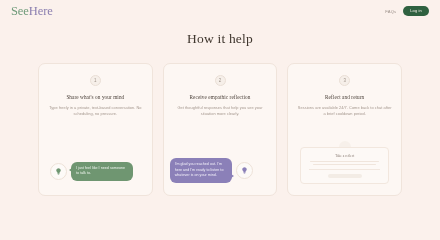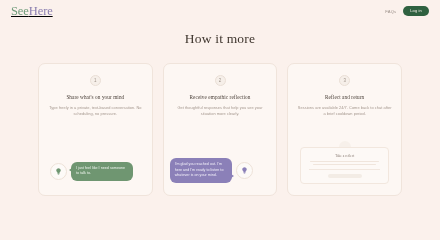--- a/index.html
+++ b/index.html
@@ -12,21 +12,21 @@
   .page { position:relative; width:440px; height:220px; }
 
   
   .header {
     position:absolute; top:0; left:0; right:0; height:22px;
     display:flex; align-items:center; justify-content:space-between;
     padding:0 11px;
   }
   .logo {
     font-family:"Liberation Serif", serif;
-    font-size:12.5px; letter-spacing:-0.1px; white-space:nowrap;text-decoration:underline;
+    font-size:12.5px; letter-spacing:-0.1px; white-space:nowrap;
   }
   .logo .s1 { color:#6f9b7a; }
   .logo .s2 { color:#8b7fb0; }
   .hdr-right { display:flex; align-items:center; gap:7px; }
   .faqs { font-size:4.2px; color:#9a8f88; letter-spacing:.1px; }
   .login {
     background:#2f6140; color:#f4efe9;
     font-size:4px; letter-spacing:.15px;
     padding:3px 7px; border-radius:9px; border:none;
     line-height:1; white-space:nowrap;
@@ -132,21 +132,21 @@
   <div class="header">
     <div class="logo">
       <span class="s1">See</span><span class="s2">Here</span>
     </div>
     <div class="hdr-right">
       <span class="faqs">FAQs</span>
       <button class="login">Log in</button>
     </div>
   </div>
 
-  <div class="title">How it more</div>
+  <div class="title">How it help</div>
 
   <div class="cards">
 
     <div class="card">
       <div class="badge">1</div>
       <div class="c-head">Share what's on your mind</div>
       <div class="c-body">Type freely in a private, text-based conversation. No scheduling, no pressure.</div>
       <div class="illus">
         <div class="row row1">
           <div class="avatar">

